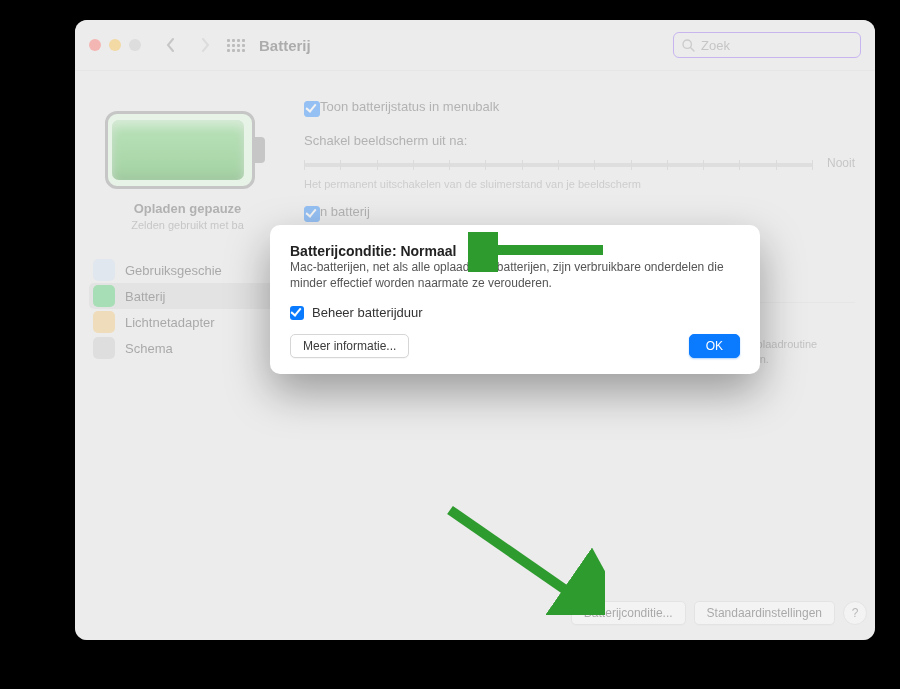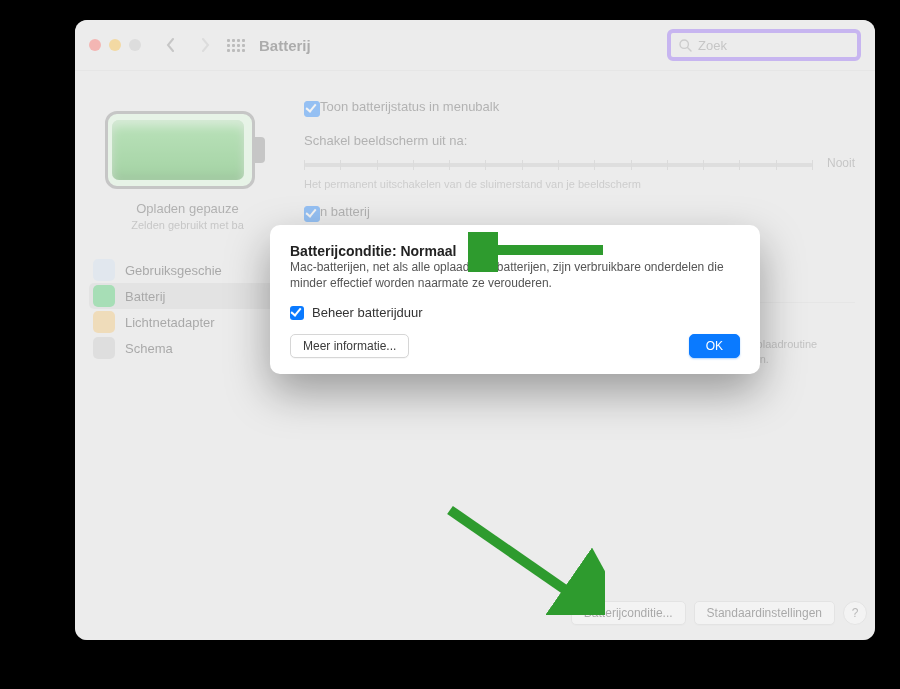--- a/index.html
+++ b/index.html
@@ -11,30 +11,30 @@
   .traffic{display:flex;gap:8px;margin-right:8px;}
   .tl{width:12px;height:12px;border-radius:50%;}
   .tl.red{background:#ff5f57;}
   .tl.yel{background:#febc2e;}
   .tl.grn{background:#c5c5c5;}
   .navbtn{width:24px;height:24px;display:flex;align-items:center;justify-content:center;color:#8a8a8a;border-radius:5px;}
   .gridicon{display:grid;grid-template-columns:repeat(4,3px);grid-auto-rows:3px;gap:2px;margin-right:4px;}
   .gridicon span{background:#707070;border-radius:1px;}
   .wtitle{font-size:15px;font-weight:600;color:#464646;}
   .spacer{flex:1;}
-  .search{display:flex;align-items:center;background:#fff0;border:4px solid #8b5cf6;border-radius:6px;height:24px;padding:0 8px;color:#888;gap:6px;width:170px;}
+  .search{display:flex;align-items:center;background:#fff0;border:1px solid #8b5cf6;border-radius:6px;height:24px;padding:0 8px;color:#888;gap:6px;width:170px;}
   .search svg{flex:none;}
   
   .body{display:flex;height:calc(100% - 50px);}
   .sidebar{width:225px;padding:16px 14px;box-sizing:border-box;}
   .battimg{width:170px;height:90px;margin:18px auto 6px;position:relative;}
   .battimg .shell{position:absolute;inset:6px 18px 6px 2px;border:3px solid #8a8a8a;border-radius:12px;background:linear-gradient(#e0ffe0,#e0ffe0);}
   .battimg .fill{position:absolute;left:9px;top:15px;bottom:15px;width:78%;background:linear-gradient(#6bd36b,#2faa2f);border-radius:7px;box-shadow:inset 0 6px 10px rgba(255,255,255,.5),inset 0 -6px 8px rgba(0,0,0,.15);}
   .battimg .nub{position:absolute;right:8px;top:32px;width:10px;height:26px;background:#8a8a8a;border-radius:0 4px 4px 0;}
-  .chargetitle{text-align:center;font-weight:400;color:#525252;margin-top:6px;}
+  .chargetitle{text-align:center;font-weight:700;color:#525252;margin-top:6px;}
   .chargesub{text-align:center;font-size:11px;color:#8a8a8a;margin-top:3px;overflow:hidden;white-space:nowrap;}
   .sblist{margin-top:26px;}
   .sbitem{display:flex;align-items:center;gap:10px;height:26px;padding:0 4px;border-radius:5px;color:#3b3b3b;font-size:13px;}
   .sbitem .ico{width:22px;height:22px;border-radius:5px;display:flex;align-items:center;justify-content:center;}
   .sbitem.sel{background:#d6d6d6;}
   
   .main{flex:1;padding:22px 20px 16px 4px;color:#555;position:relative;}
   .row{display:flex;align-items:flex-start;gap:0;margin:6px 0 4px;}
   .ck{width:14px;height:14px;border:1px solid #bcbcbc;border-radius:3px;background:#fff;margin-top:2px;flex:none;position:relative;}
   .ck.on{background:#0a7aff;border-color:#0a7aff;}

